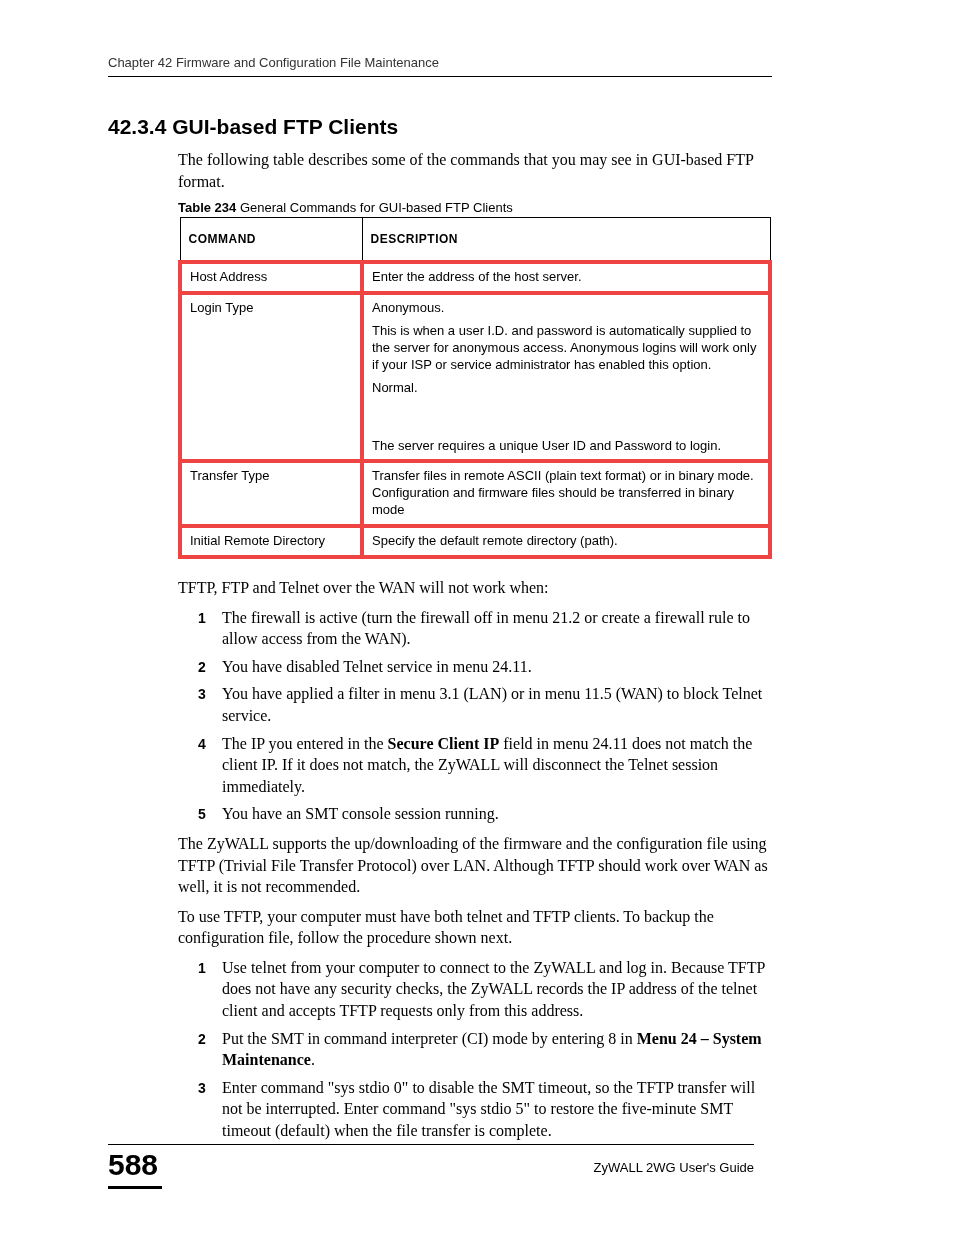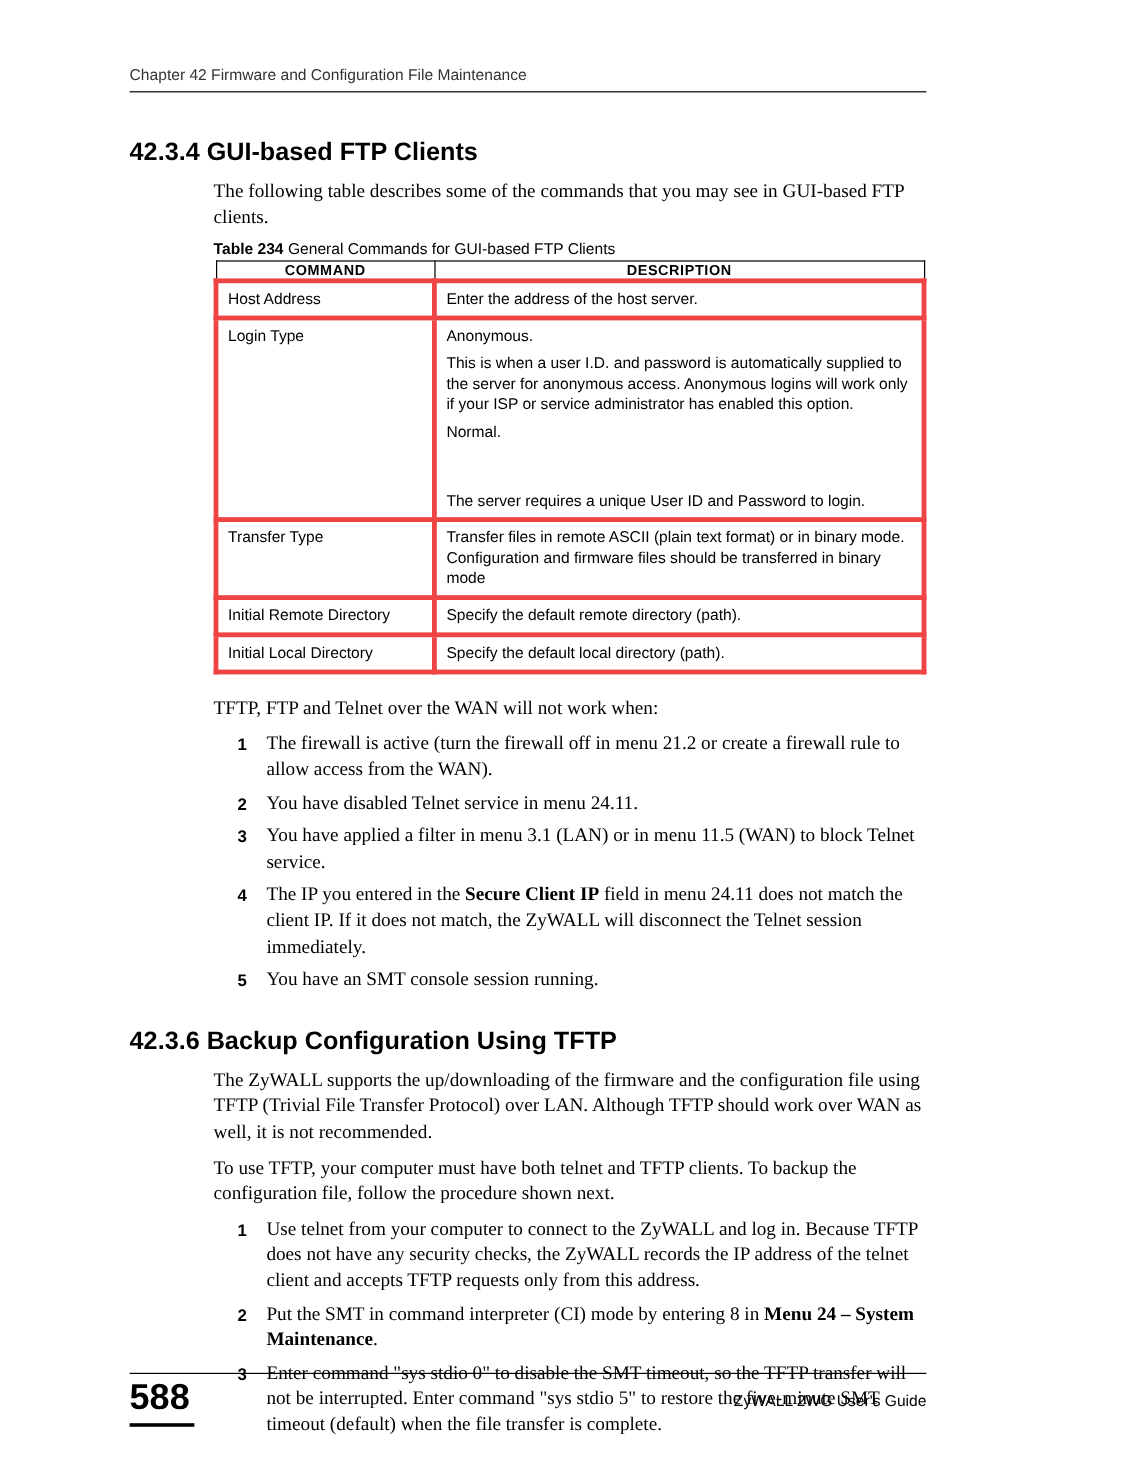--- a/index.html
+++ b/index.html
@@ -45,25 +45,25 @@
     border-collapse: collapse;
     width: calc(100% - 70px);
     margin-left: 70px;
     font-family: Arial, Helvetica, sans-serif;
     font-size: 13px;
     margin-top: 2px;
     margin-bottom: 18px;
     border: 1.5px solid #000;
   }
   table.cmd th {
-    text-align: center;
+    text-align: left;
     font-variant: small-caps;
     font-weight: bold;
     border: 1px solid #000;
-    padding: 0 8px;
+    padding: 14px 8px;
     font-size: 12px;
     letter-spacing: 0.5px;
   }
   table.cmd td {
     border: 4px solid #ef4444;
     padding: 5px 8px;
     vertical-align: top;
     line-height: 1.3;
   }
   table.cmd td p { margin: 0 0 6px 0; }
@@ -85,21 +85,21 @@
     font-family: Arial, Helvetica, sans-serif;
     font-weight: bold;
     font-size: 14px;
     position: absolute;
     left: 0;
     top: 2px;
   }
   .footer {
     position: absolute;
     left: 108px;
-    right: 100px;
+    right: 118px;
     bottom: 46px;
     border-top: 1px solid #000;
     padding-top: 3px;
   }
   .page-num {
     font-family: Arial, Helvetica, sans-serif;
     font-size: 30px;
     font-weight: bold;
     display:inline-block;
     padding: 0 4px 4px 0;
@@ -117,21 +117,21 @@
   b { font-weight: bold; }
 </style>
 </head>
 <body>
 
 <div class="page">
 
   <div class="header-line">Chapter 42 Firmware and Configuration File Maintenance</div>
 
   <h2>42.3.4  GUI-based FTP Clients</h2>
-  <p class="body-text">The following table describes some of the commands that you may see in GUI-based FTP clients.</p>
+  <p class="body-text">The following table describes some of the commands that you may see in GUI-based FTP format.</p>
 
   <div class="table-caption">
     <b>Table 234</b><span>   General Commands for GUI-based FTP Clients</span>
   </div>
 
   <table class="cmd">
     <tbody>
         <tr>
       <th style="width:165px">COMMAND</th>
       <th>DESCRIPTION</th>
@@ -150,37 +150,32 @@
       </td>
     </tr>
     <tr>
       <td>Transfer Type</td>
       <td>Transfer files in remote ASCII (plain text format) or in binary mode. Configuration and firmware files should be transferred in binary mode</td>
     </tr>
     <tr>
       <td>Initial Remote Directory</td>
       <td>Specify the default remote directory (path).</td>
     </tr>
-    <tr>
-      <td>Initial Local Directory</td>
-      <td>Specify the default local directory (path).</td>
-    </tr>
   </tbody>
     </table>
 
   <p class="body-text">TFTP, FTP and Telnet over the WAN will not work when:</p>
   <ol class="numlist">
     <li><span class="num">1</span><span>The firewall is active (turn the firewall off in menu 21.2 or create a firewall rule to allow access from the WAN).</span></li>
     <li><span class="num">2</span><span>You have disabled Telnet service in menu 24.11.</span></li>
     <li><span class="num">3</span><span>You have applied a filter in menu 3.1 (LAN) or in menu 11.5 (WAN) to block Telnet service.</span></li>
     <li><span class="num">4</span><span>The IP you entered in the </span><b>Secure Client IP</b><span> field in menu 24.11 does not match the client IP. If it does not match, the ZyWALL will disconnect the Telnet session immediately.</span></li>
     <li><span class="num">5</span><span>You have an SMT console session running.</span></li>
   </ol>
 
-  <h2>42.3.6  Backup Configuration Using TFTP</h2>
   <p class="body-text">The ZyWALL supports the up/downloading of the firmware and the configuration file using TFTP (Trivial File Transfer Protocol) over LAN. Although TFTP should work over WAN as well, it is not recommended.</p>
   <p class="body-text">To use TFTP, your computer must have both telnet and TFTP clients. To backup the configuration file, follow the procedure shown next.</p>
   <ol class="numlist">
     <li><span class="num">1</span><span>Use telnet from your computer to connect to the ZyWALL and log in. Because TFTP does not have any security checks, the ZyWALL records the IP address of the telnet client and accepts TFTP requests only from this address.</span></li>
     <li><span class="num">2</span><span>Put the SMT in command interpreter (CI) mode by entering 8 in </span><b>Menu 24 – System Maintenance</b><span>.</span></li>
     <li><span class="num">3</span><span>Enter command "sys stdio 0" to disable the SMT timeout, so the TFTP transfer will not be interrupted. Enter command "sys stdio 5" to restore the five-minute SMT timeout (default) when the file transfer is complete.</span></li>
   </ol>
 
   <div class="footer">
     <span class="page-num-box">

